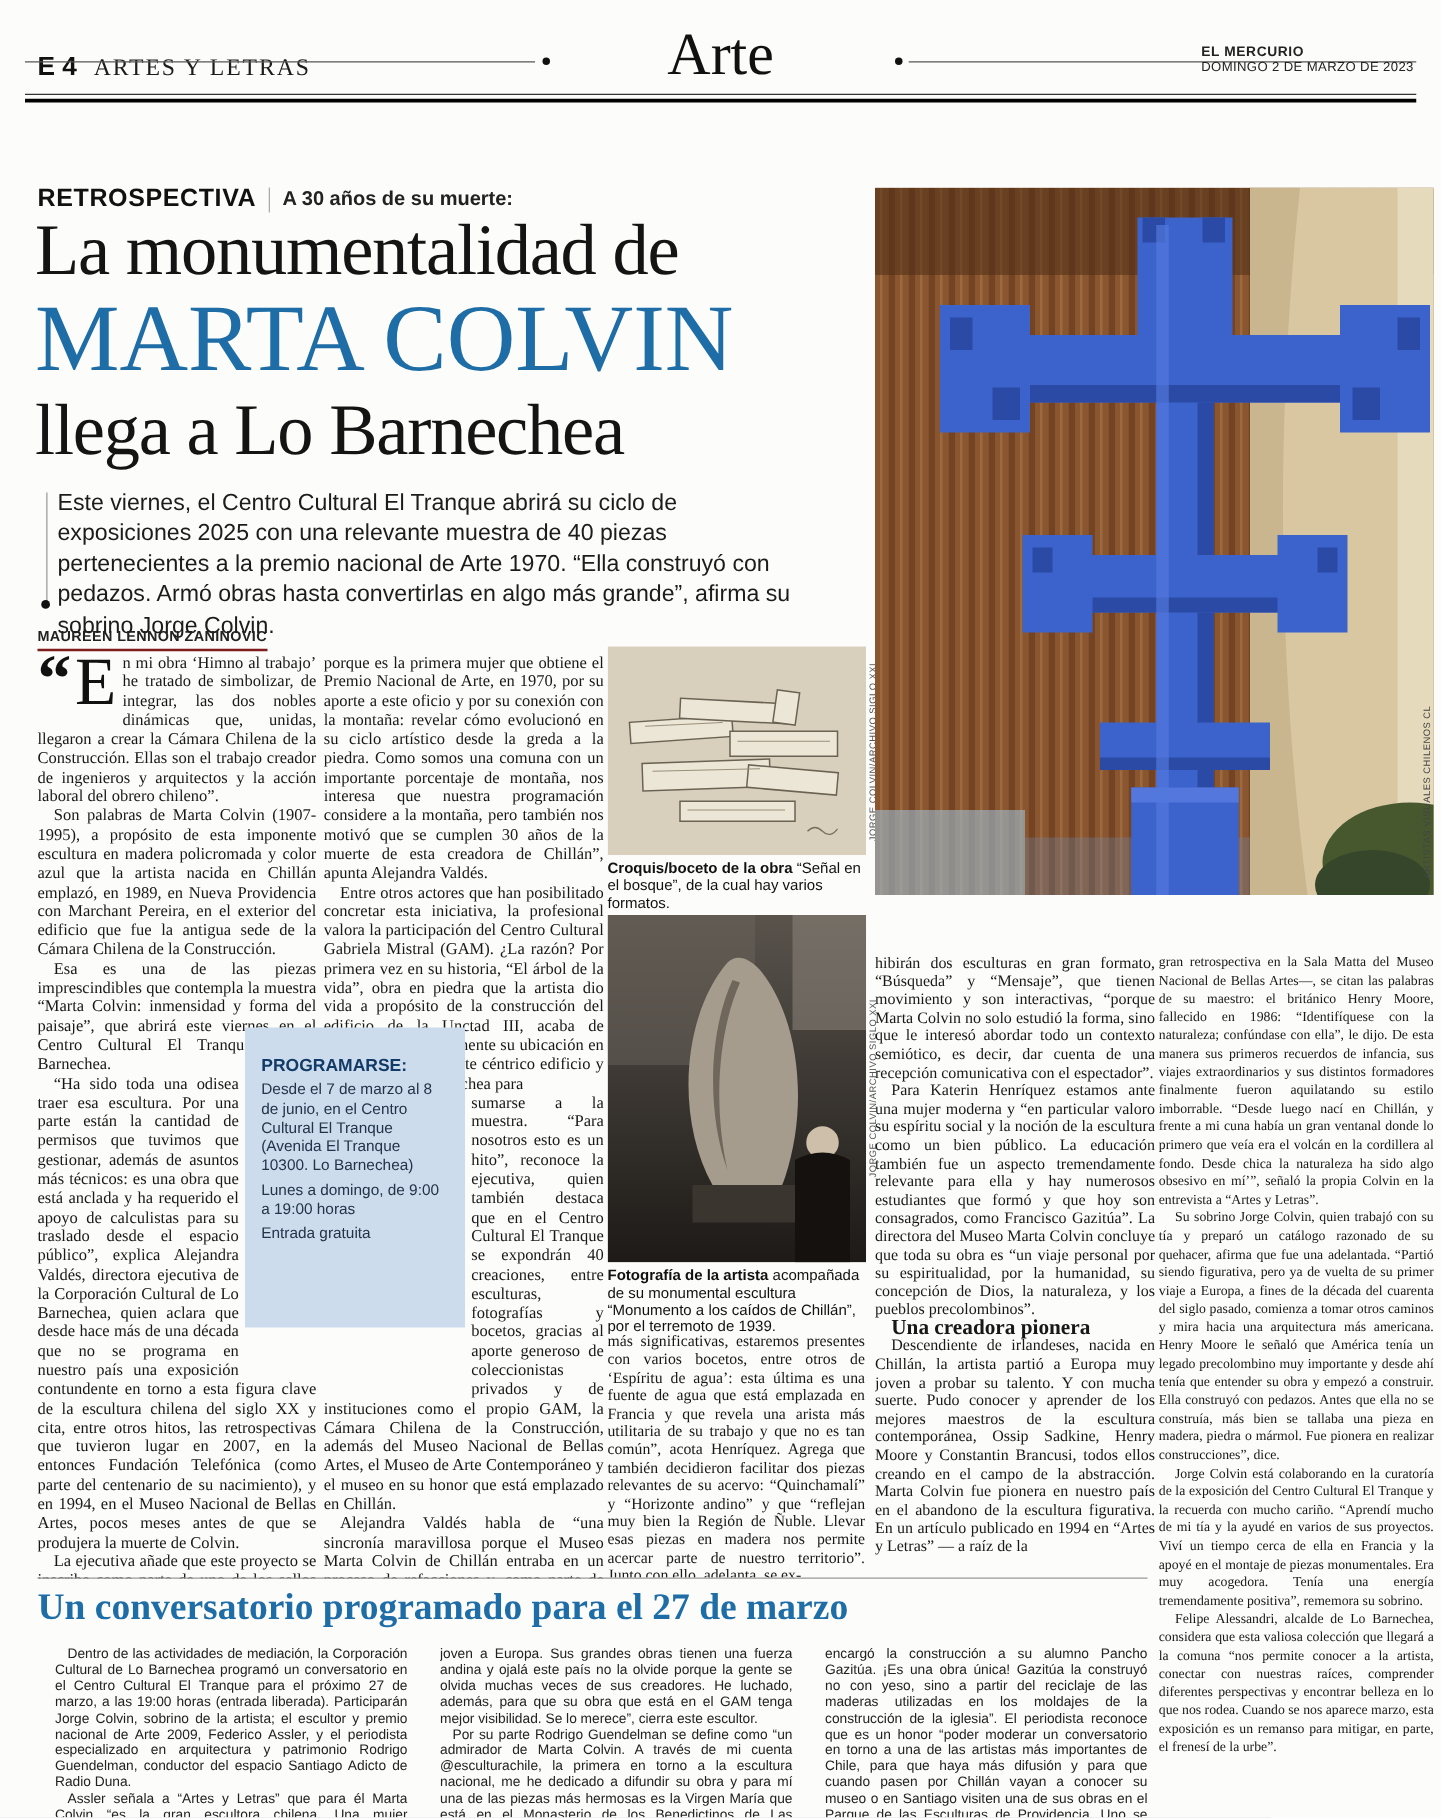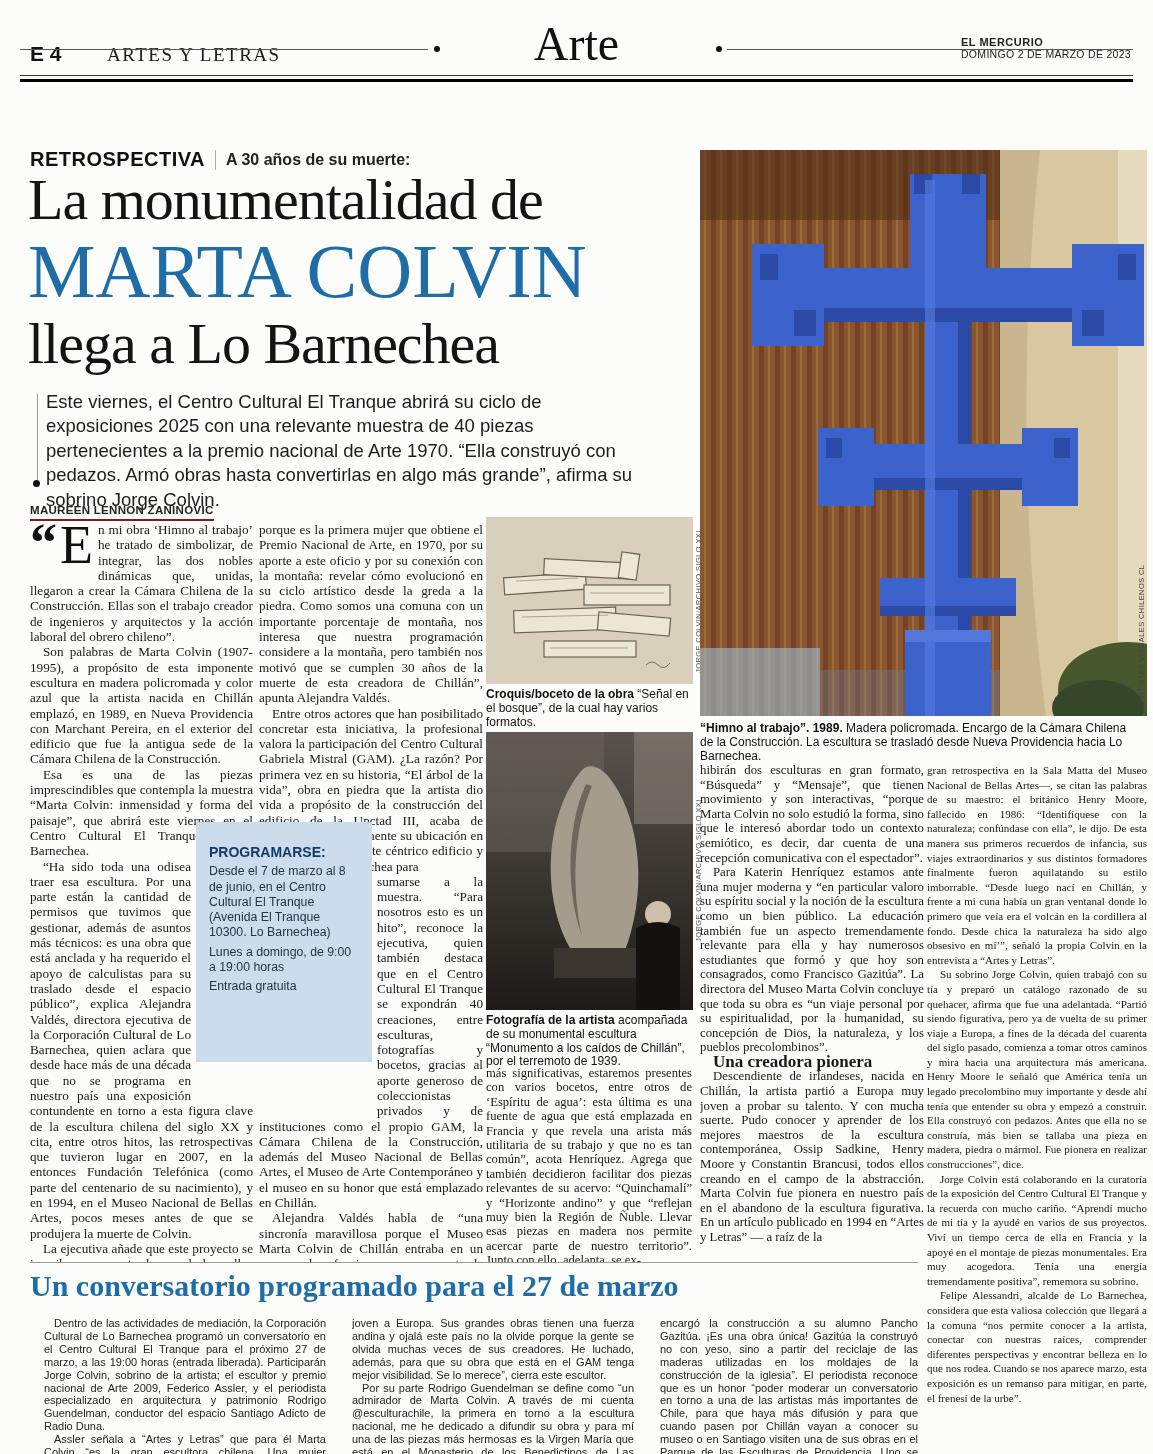--- a/index.html
+++ b/index.html
@@ -2,21 +2,21 @@
 <html lang="es"><head>
 <meta charset="utf-8">
 <style>
   html,body{margin:0;padding:0;background:#e8e8e6;}
   .page{position:relative;width:1153px;height:1454px;margin:0 auto;background:#fcfcfa;
         font-family:"Liberation Serif",serif;color:#181818;overflow:hidden;}
   .abs{position:absolute;}
 
   
   .hdr-pagecode{left:30px;top:42px;font:bold 21px "Liberation Sans",sans-serif;color:#111;}
-  .hdr-section{left:75px;top:44px;font:19px "Liberation Serif",serif;letter-spacing:1.5px;color:#1c1c1c;margin-left:32px;}
+  .hdr-section{left:75px;top:44px;font:19px "Liberation Serif",serif;letter-spacing:1.5px;color:#1c1c1c;}
   .hdr-rule{height:1px;background:#555;top:49px;}
   .hdr-rule.left{left:20px;width:408px;}
   .hdr-rule.right{left:727px;width:406px;}
   .hdr-dot{width:6px;height:6px;border-radius:50%;background:#111;top:46px;}
   .hdr-dot.left{left:434px;}
   .hdr-dot.right{left:716px;}
   .page-title{left:0;right:0;top:16px;text-align:center;font:48px "Liberation Serif",serif;color:#111;}
   .hdr-brand{right:22px;top:36px;text-align:left;font-family:"Liberation Sans",sans-serif;color:#222;}
   .hdr-brand .b1{font-weight:bold;font-size:11px;letter-spacing:.5px;}
   .hdr-brand .b2{font-size:10.5px;letter-spacing:.3px;}
@@ -222,23 +222,20 @@
         <rect x="322" y="278" width="56" height="78" fill="#3c63cc"></rect>
         <rect x="354" y="288" width="16" height="20" fill="#2a4aa6"></rect>
         <rect x="180" y="428" width="136" height="38" fill="#3c63cc"></rect>
         <rect x="180" y="456" width="136" height="10" fill="#2a4aa6"></rect>
         <rect x="205" y="480" width="86" height="86" fill="#3c63cc"></rect>
         <rect x="205" y="480" width="86" height="12" fill="#5377dd"></rect>
         <rect x="225" y="30" width="10" height="536" fill="#5377dd" opacity="0.7"></rect>
       </g>
     </svg>
   </div>
-  <div class="caption" style="left:700px;top:722px;width:436px;">
-    <span class="cap-lead">“Himno al trabajo”. 1989.</span><span> Madera policromada. Encargo de la Cámara Chilena de la Construcción. La escultura se trasladó desde Nueva Providencia hacia Lo Barnechea.</span>
-  </div>
   <div class="credit" style="left:1137px;top:552px;height:164px;color:#444;">ARTISTAS VISUALES CHILENOS CL</div>
 
   <div id="col4" class="col">
     <p class="noindent">hibirán dos esculturas en gran formato, “Búsqueda” y “Mensaje”, que tienen movimiento y son interactivas, “porque Marta Colvin no solo estudió la forma, sino que le interesó abordar todo un contexto semiótico, es decir, dar cuenta de una recepción comunicativa con el espectador”.</p>
     <p>Para Katerin Henríquez estamos ante una mujer moderna y “en particular valoro su espíritu social y la noción de la escultura como un bien público. La educación también fue un aspecto tremendamente relevante para ella y hay numerosos estudiantes que formó y que hoy son consagrados, como Francisco Gazitúa”. La directora del Museo Marta Colvin concluye que toda su obra es “un viaje personal por su espiritualidad, por la humanidad, su concepción de Dios, la naturaleza, y los pueblos precolombinos”.</p>
     <p class="subhead">Una creadora pionera</p>
     <p>Descendiente de irlandeses, nacida en Chillán, la artista partió a Europa muy joven a probar su talento. Y con mucha suerte. Pudo conocer y aprender de los mejores maestros de la escultura contemporánea, Ossip Sadkine, Henry Moore y Constantin Brancusi, todos ellos creando en el campo de la abstracción. Marta Colvin fue pionera en nuestro país en el abandono de la escultura figurativa. En un artículo publicado en 1994 en “Artes y Letras” — a raíz de la</p>
   </div>
 
   <div id="col5" class="col">

